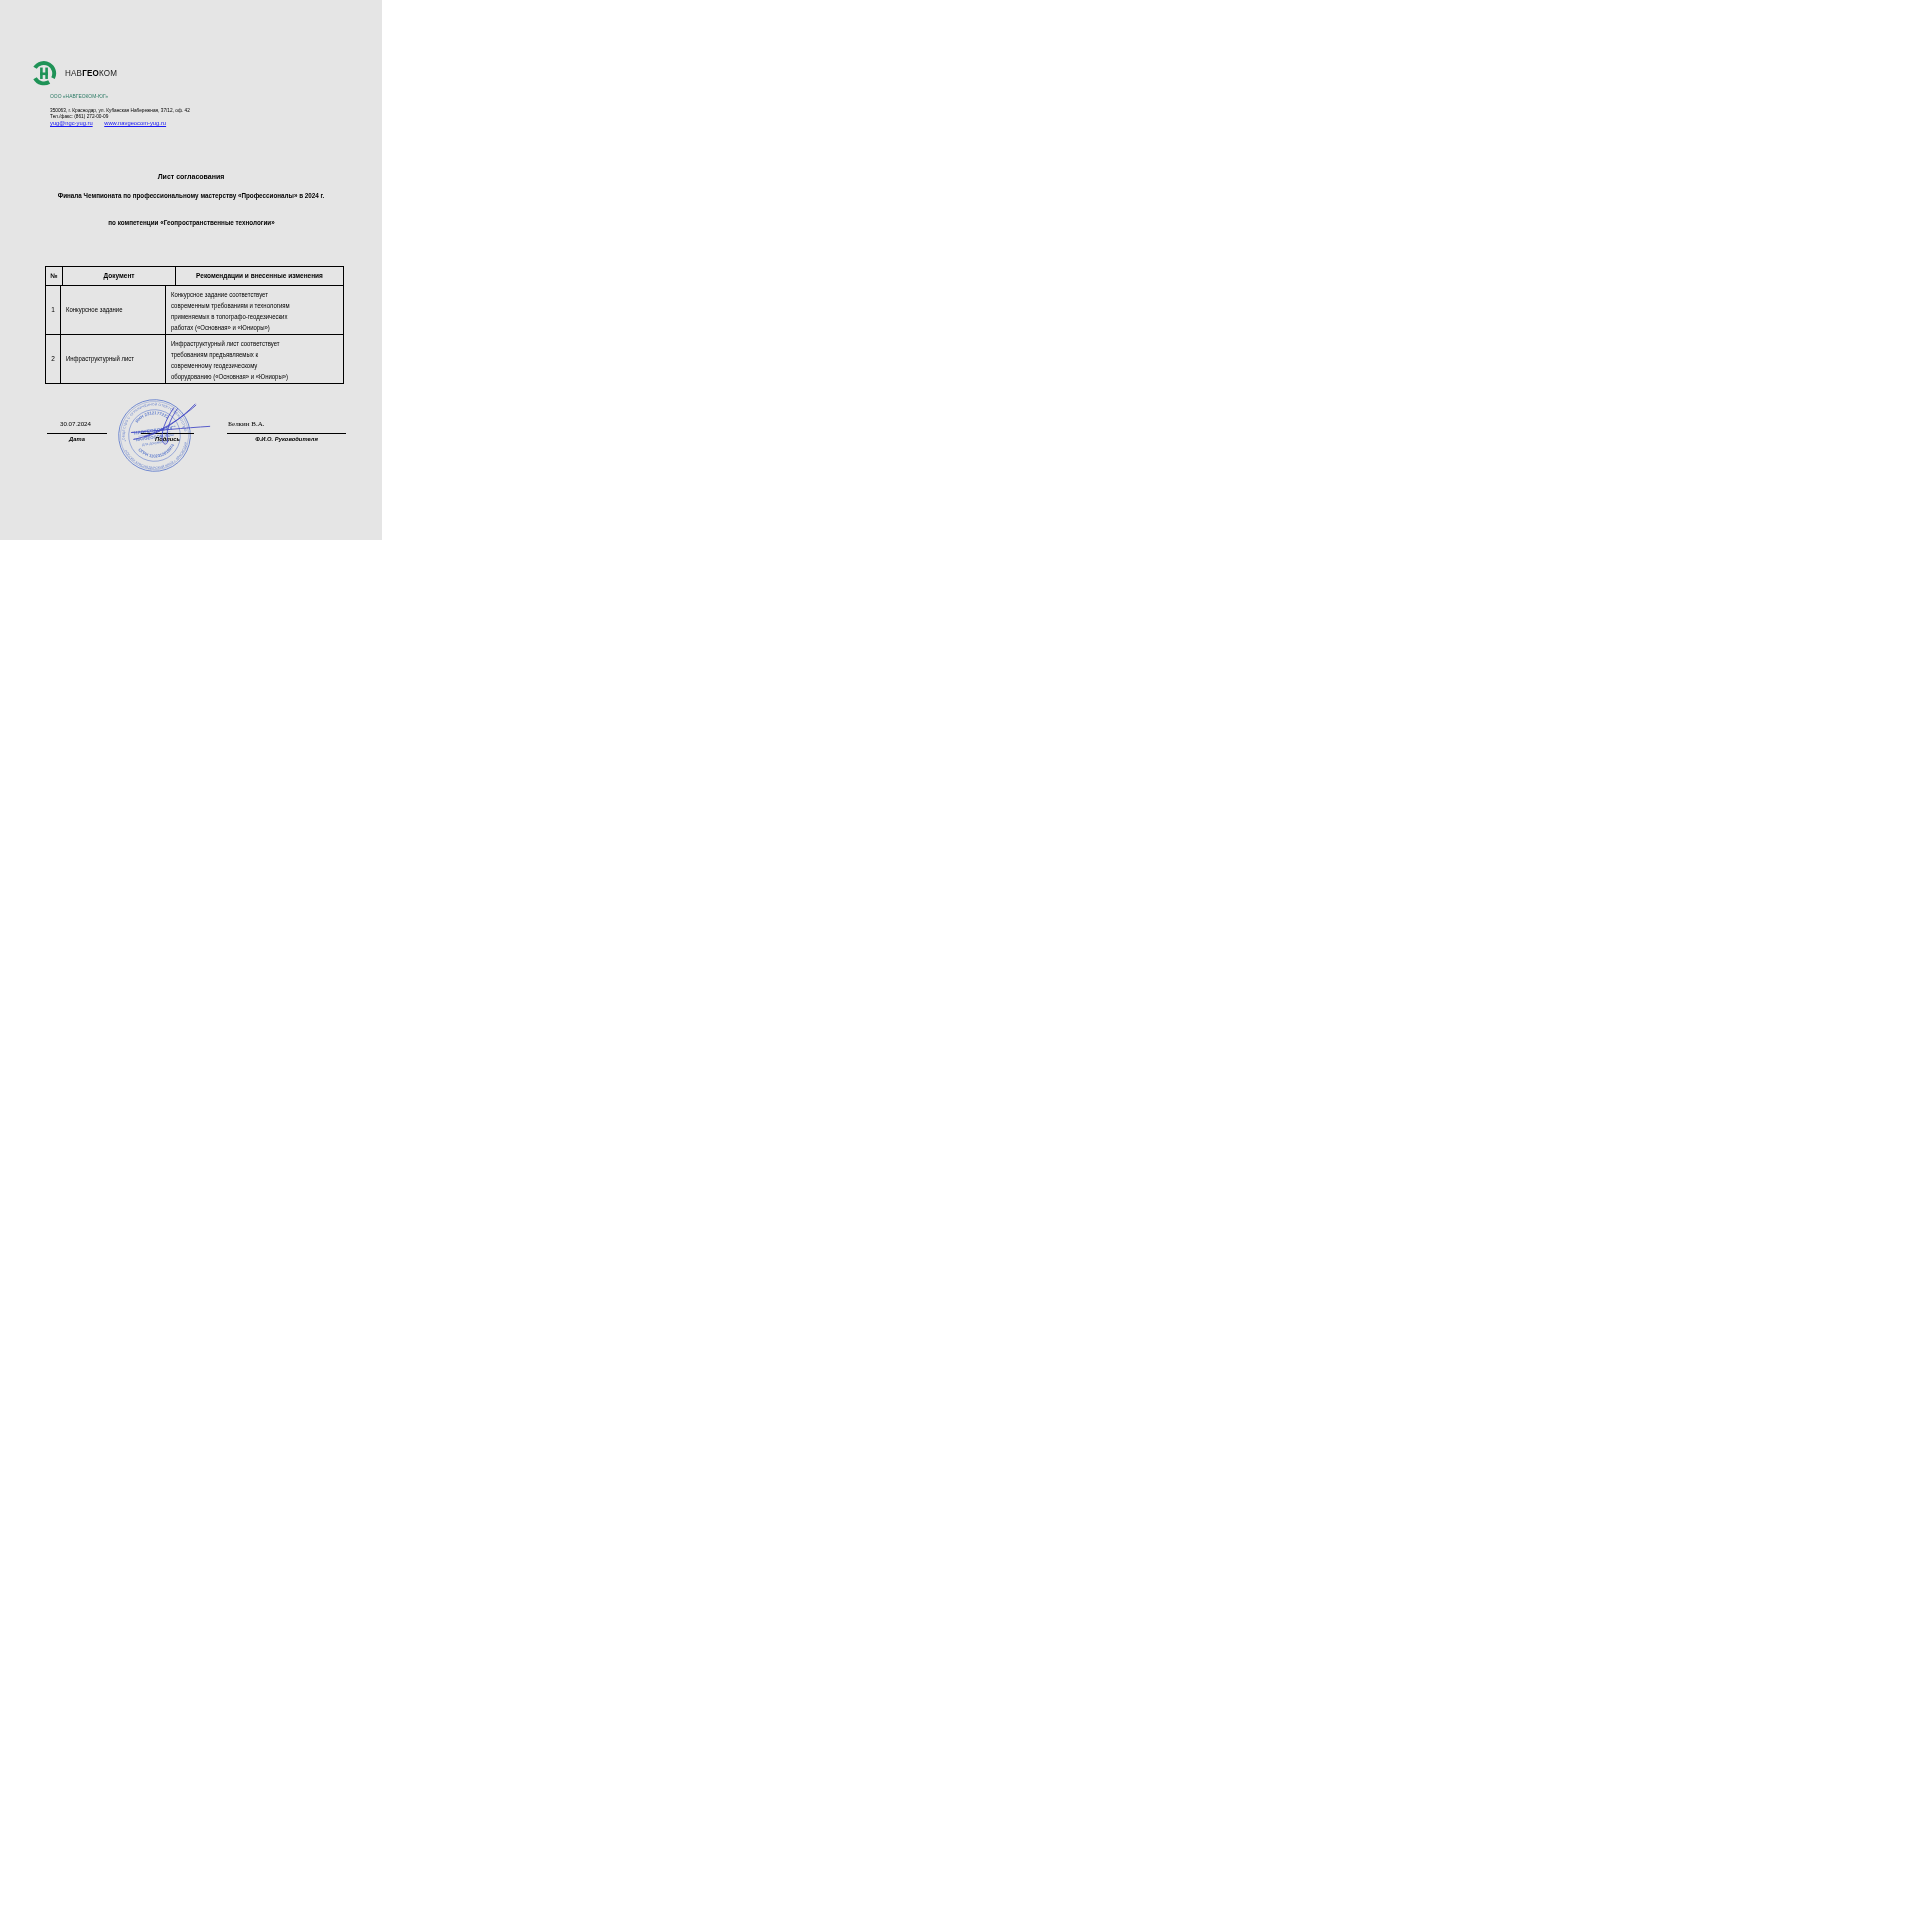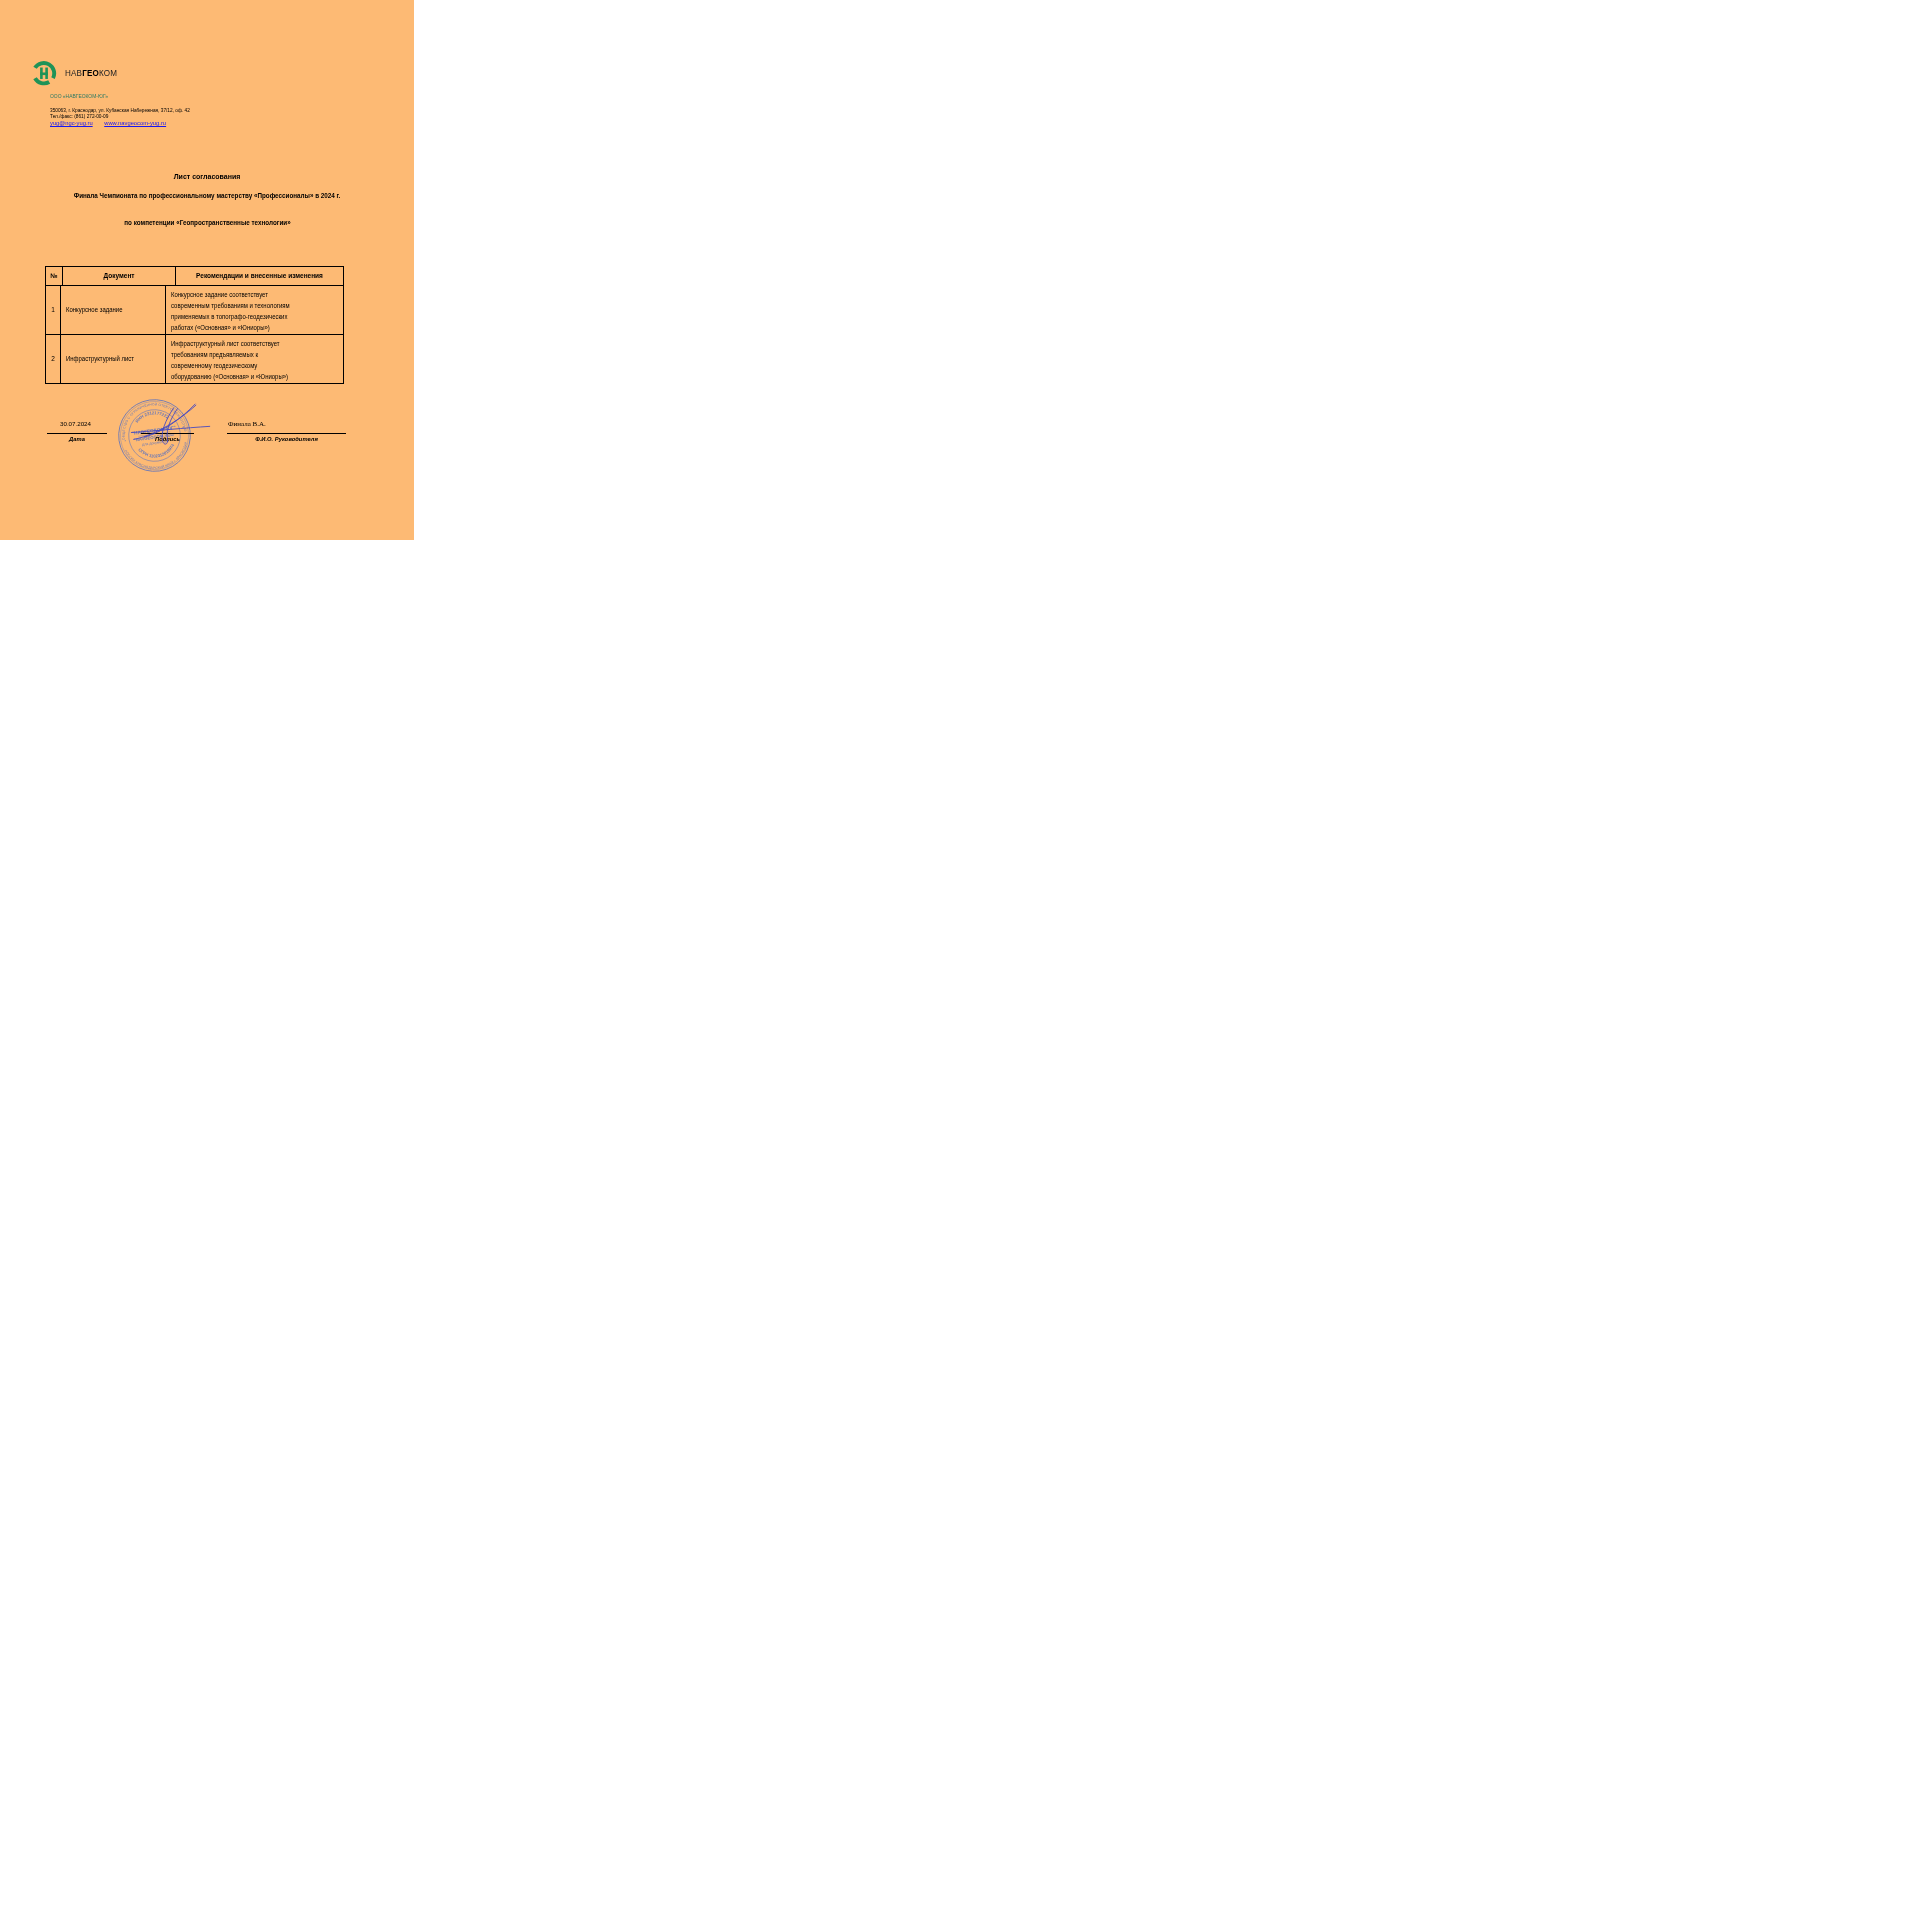--- a/index.html
+++ b/index.html
@@ -1,18 +1,18 @@
 <!DOCTYPE html>
 <html style="font-size:6.2px"><head>
 <meta charset="utf-8">
 <style>
   html,body { margin:0; padding:0; background:#ffffff; }
   .page {
-    position:relative; width:382px; height:540px; background:#fdba74;
-    font-family:"Liberation Sans", sans-serif; color:#000; overflow:hidden;padding-left:32px;
+    position:relative; width:382px; height:540px; background:#e5e5e5;
+    font-family:"Liberation Sans", sans-serif; color:#000; overflow:hidden;
   }
   
   .logo-icon { position:absolute; left:31px; top:59px; width:26px; height:28px; }
   .wordmark { position:absolute; left:65px; top:68px; font-size:9.2px; color:#232323;
               letter-spacing:0.2px; white-space:nowrap; }
   .wordmark .inner { display:inline-block; transform:scaleX(0.88); transform-origin:0 50%; }
   .wordmark b { color:#000; font-weight:bold; }
   .company-name { position:absolute; left:50px; top:93px; font-size:5.8px; color:#2b7a64; white-space:nowrap; }
   .company-name .inner { display:inline-block; transform:scaleX(0.85); transform-origin:0 50%; }
   .address { position:absolute; left:50px; top:107px; font-size:5.8px; line-height:6px; white-space:nowrap; }
@@ -135,21 +135,21 @@
       <div class="td c3 c-last">
           <div class="rec-text">Инфраструктурный лист соответствует
 требованиям предъявляемых к
 современному геодезическому
 оборудованию («Основная» и «Юниоры»)</div>
         </div>
     </div>
   </div>
 
   <div class="date-value">30.07.2024</div>
-  <div class="name-value">Финала В.А.</div>
+  <div class="name-value">Белкин В.А.</div>
 
   <div class="sig-line line-date"></div>
   <div class="sig-line line-sign"></div>
   <div class="sig-line line-name"></div>
 
   <div class="sig-label lbl-date">Дата</div>
   <div class="sig-label lbl-sign">Подпись</div>
   <div class="sig-label lbl-name">Ф.И.О. Руководителя</div>
 
   <svg class="stamp" viewBox="0 0 200 200">

